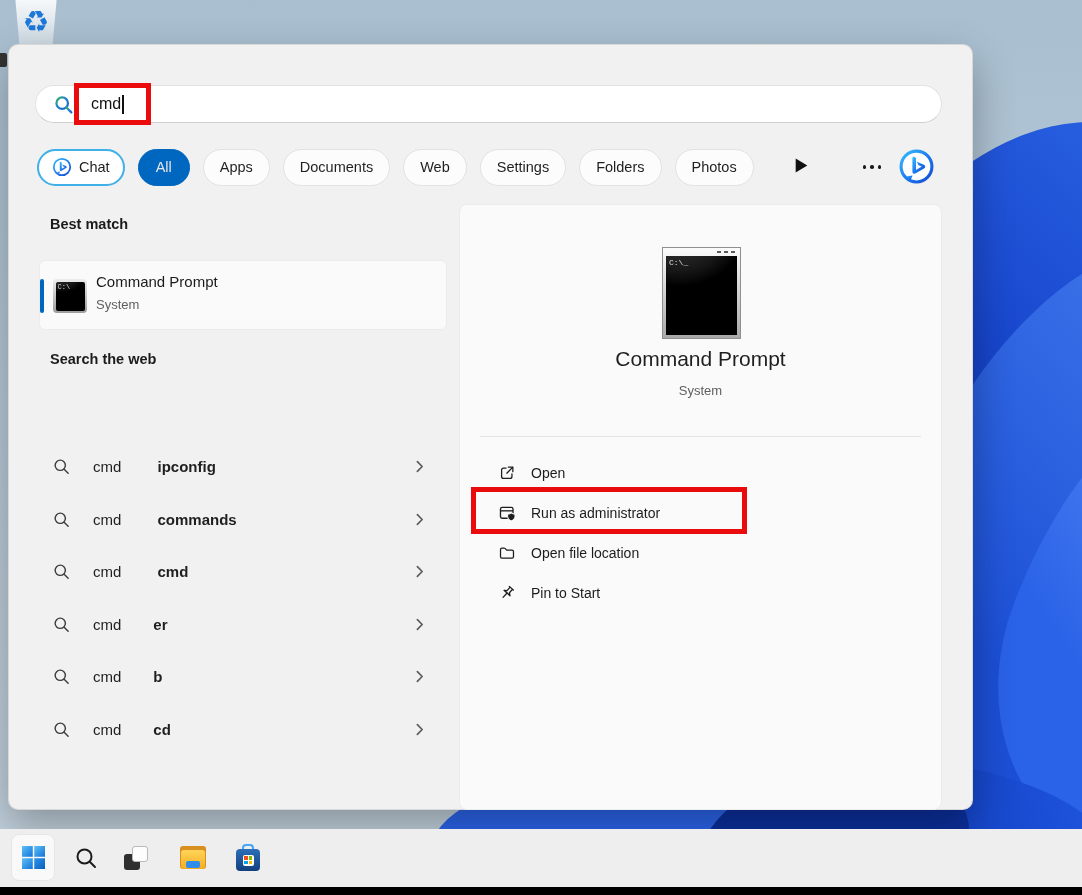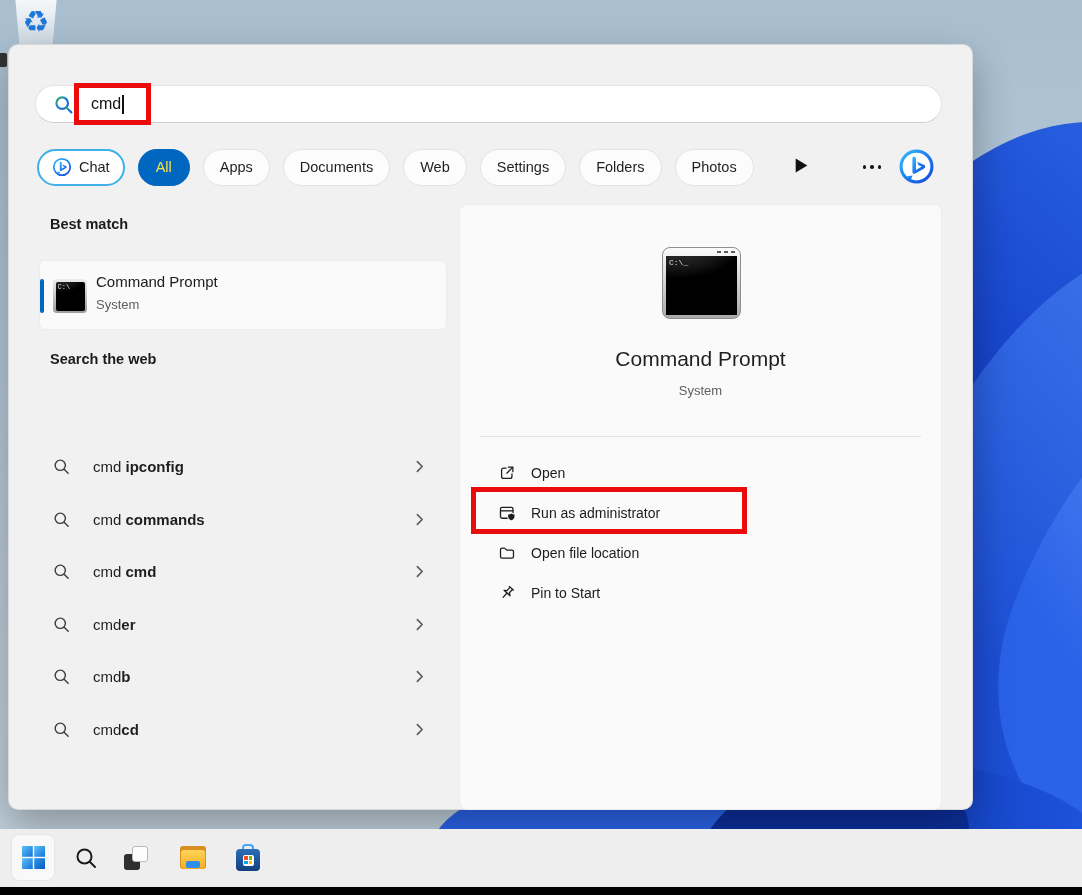--- a/index.html
+++ b/index.html
@@ -46,21 +46,21 @@
     display:flex; align-items:center; }
   .search-pill .mag { margin-left:17px; display:flex; }
   .search-query { margin-left:17px; font-size:16px; color:#121212; }
   .caret { display:inline-block; width:1.5px; height:19px; background:#111; margin-left:1px; vertical-align:-4px; }
 
   
   .pill-row { position:absolute; left:28px; top:103px; height:38px; display:flex; gap:13px; align-items:center; }
   .pill { height:37px; border-radius:19px; background:#fcfcfc; border:1px solid #e2e2e2;
     display:flex; align-items:center; padding:0 16px; font-size:14.5px; color:#1f1f1f; }
   .pill.chat { border:2.5px solid #3fb0e8; padding:0 13px; gap:7px; background:#fff; }
-  .pill.active { background:#0067c0; border-color:#0067c0; color:#fde047; padding:0 17px; }
+  .pill.active { background:#0067c0; border-color:#0067c0; color:#e5e5e5; padding:0 17px; }
   .expand-btn { position:absolute; left:785px; top:112px; width:20px; height:20px; display:flex; }
   .more-btn { position:absolute; left:845px; top:112px; width:36px; height:20px;
     display:flex; align-items:center; justify-content:center; gap:4px; }
   .more-btn i { width:3.5px; height:3.5px; border-radius:50%; background:#1a1a1a; }
   .bing-btn { position:absolute; left:889px; top:103px; width:37px; height:37px; display:flex; }
 
   
   .section-h { position:absolute; font-size:14.5px; font-weight:700; color:#1b1b1b; }
   .h-best { left:41px; top:171px; }
   .h-web  { left:41px; top:306px; }
@@ -75,29 +75,29 @@
     background:radial-gradient(140% 100% at 15% -25%, #3a3a3a 0%, #141414 45%, #000 62%); }
   .cmd-small .screen span { position:absolute; left:2px; top:1px; font-family:"Liberation Mono",monospace;
     font-size:7px; color:#ddd; }
   .best-title { position:absolute; left:56px; top:12px; font-size:15px; color:#1b1b1b; }
   .best-sub   { position:absolute; left:56px; top:36px; font-size:13px; color:#5f5f5f; }
 
   
   .sug-row { position:absolute; left:30px; width:408px; height:52px; display:flex; align-items:center; }
   .sug-row .mag { position:absolute; left:13px; display:flex; }
   .sug-text { position:absolute; left:54px; font-size:15px; color:#1f1f1f; white-space:pre; }
-  .sug-text b { font-weight:700; }
+  .sug-text b { font-weight:700;margin-left:32px; }
   .sug-text .muted { color:#7a7a7a; }
   .sug-chev { position:absolute; left:372px; display:flex; }
 
   
   .preview { position:absolute; left:450px; top:159px; width:483px; height:606px;
     background:#fafafa; border:1px solid #ececec; border-radius:8px; }
-  .cmd-big { position:absolute; left:202px; top:42px; width:79px; height:72px;
-    background:linear-gradient(180deg,#fbfbfb,#a9a9a9); border:1px solid #8f8f8f; border-radius:8px;
+  .cmd-big { position:absolute; left:202px; top:42px; width:79px; height:92px;
+    background:linear-gradient(180deg,#fbfbfb,#a9a9a9); border:1px solid #8f8f8f; border-radius:0;
     padding:8px 3px 3px 3px; }
   .cmd-big .dots { position:absolute; right:5px; top:3px; display:flex; gap:3px; }
   .cmd-big .dots i { width:4px; height:2px; background:#5a5a5a; }
   .cmd-big .screen { width:100%; height:100%; position:relative;
     background:radial-gradient(150% 110% at 18% -30%, #3c3c3c 0%, #161616 45%, #000 62%); }
   .cmd-big .screen span { position:absolute; left:3px; top:2px; font-family:"Liberation Mono",monospace;
     font-size:8px; color:#e0e0e0; }
   .prev-title { position:absolute; left:0; top:142px; width:100%; text-align:center;
     font-size:21px; color:#1f1f1f; }
   .prev-sub { position:absolute; left:0; top:178px; width:100%; text-align:center;

